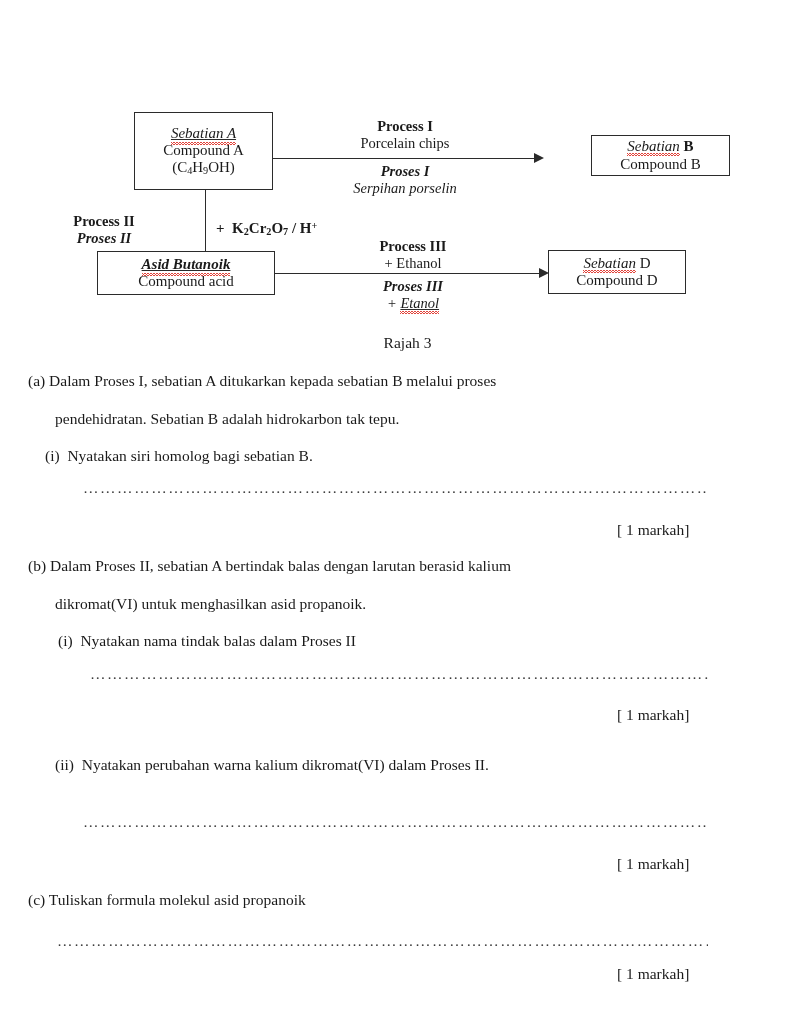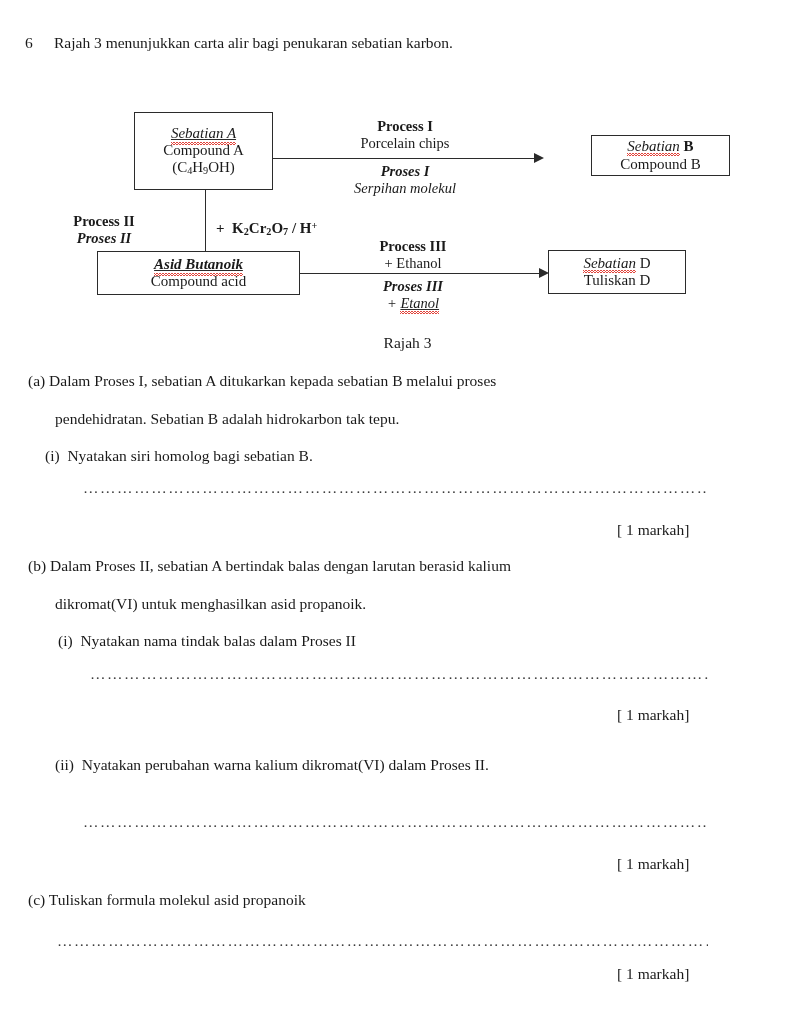--- a/index.html
+++ b/index.html
@@ -54,21 +54,21 @@
     align-items: center;
     z-index: 3;
   }
   .fbox .ln { display: block; white-space: nowrap; }
 
   
   #box-a { left: 134px; top: 12px; width: 139px; height: 78px; }
   
   #box-b { left: 543px; top: 35px; width: 139px; height: 41px; margin-left: 48px; }
   
-  #box-c { left: 97px; top: 151px; width: 203px; height: 44px; }
+  #box-c { left: 97px; top: 151px; width: 178px; height: 44px; }
   
   #box-d { left: 548px; top: 150px; width: 138px; height: 44px; }
 
   .it   { font-style: italic; }
   .bi   { font-style: italic; font-weight: bold; }
   .bd   { font-weight: bold; }
   
   .sq {
     text-decoration: underline;
     text-decoration-color: #2b2b2b;
@@ -164,23 +164,20 @@
     position: absolute;
     font-size: 15.5px;
     white-space: nowrap;
   }
 </style>
 </head>
 <body>
 
 <div class="page">
 
-  <div class="stem">
-    <span class="qnum">6</span><span>Rajah 3 menunjukkan carta alir bagi penukaran sebatian karbon.</span>
-  </div>
 
   <div class="diagram">
 
     <div class="hline" style="left:272px; top:58px; width:264px;"></div>
     <div class="arrowhead" style="left:534px; top:53px;"></div>
 
     <div class="vline" style="left:205px; top:90px; height:61px;"></div>
 
     <div class="hline" style="left:275px; top:173px; width:266px;"></div>
     <div class="arrowhead" style="left:539px; top:168px;"></div>
@@ -196,31 +193,31 @@
       <span class="ln">Compound B</span>
     </div>
 
     <div class="fbox" id="box-c">
       <span class="ln bi sq">Asid Butanoik</span>
       <span class="ln">Compound acid</span>
     </div>
 
     <div class="fbox" id="box-d">
       <span class="ln"><span class="it sqonly">Sebatian</span><span> D</span></span>
-      <span class="ln">Tuliskan D</span>
+      <span class="ln">Compound D</span>
     </div>
 
     <div class="dlabel" style="left:292px; top:18px; width:226px;">
       <span class="ln bd">Process I</span><br>
       <span class="ln">Porcelain chips</span>
     </div>
 
     <div class="dlabel" style="left:292px; top:63px; width:226px;">
       <span class="ln bi">Proses I</span><br>
-      <span class="ln it">Serpihan molekul</span>
+      <span class="ln it">Serpihan porselin</span>
     </div>
 
     <div class="dlabel" style="left:6px; top:113px; width:196px; text-align:center;">
       <span class="ln bd">Process II</span><br>
       <span class="ln bi">Proses II</span>
     </div>
 
     <div class="dlabel bd" style="left:216px; top:119px; text-align:left; font-size:15px;">
       <span>+</span>&nbsp;&nbsp;<span>K</span><sub>2</sub><span>Cr</span><sub>2</sub><span>O</span><sub>7</sub><span> / </span><span>H</span><sup>+</sup>
     </div>

